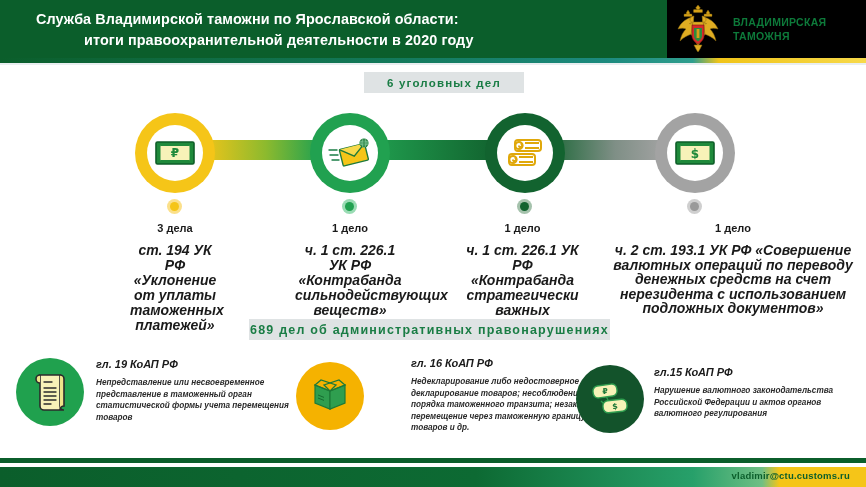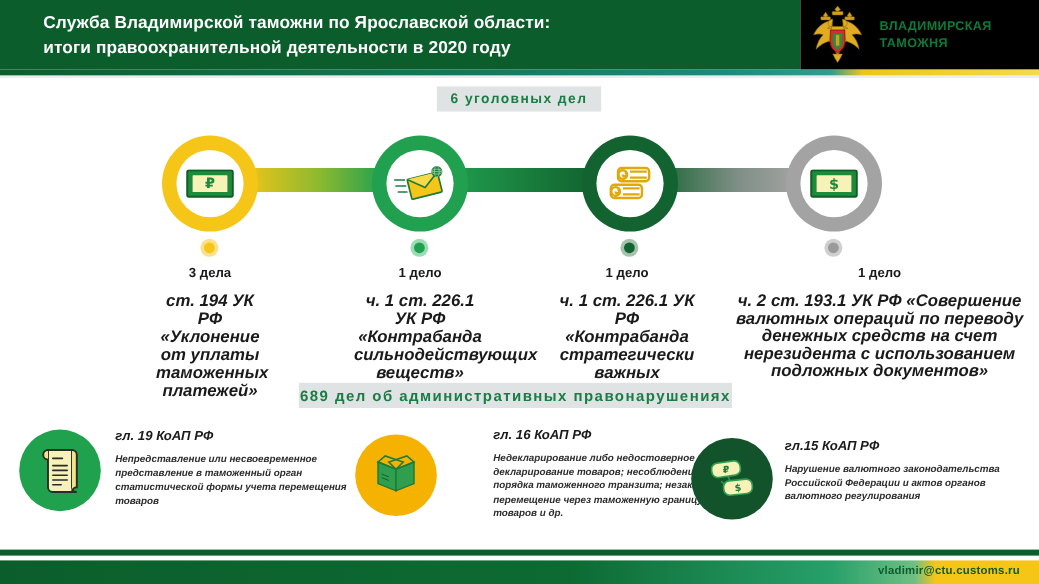--- a/index.html
+++ b/index.html
@@ -30,21 +30,21 @@
   .header-title {
     position: absolute;
     left: 36px; top: 9px;
     width: 620px;
     color: #ffffff;
     font-size: 14.4px;
     font-weight: bold;
     line-height: 21px;
     letter-spacing: 0.1px;
   }
-  .header-title .line2 { display: block; }
+  .header-title .line2 { display: block; margin-left: 48px; }
 
   .logo-area {
     position: absolute;
     left: 667px; top: 0;
     width: 199px; height: 58px;
     background: #000000;
     display: flex;
     align-items: center;
   }
   .logo-emblem {
@@ -81,21 +81,21 @@
     color: #1a7d45;
     font-weight: bold;
     text-align: center;
     letter-spacing: 1.2px;
     display: flex;
     align-items: center;
     justify-content: center;
   }
   .banner-criminal {
     left: 364px; top: 72px;
-    width: 137px; height: 21px;
+    width: 160px; height: 21px;
     font-size: 11.5px;
   }
   .banner-admin {
     left: 249px; top: 319px;
     width: 361px; height: 21px;
     font-size: 12.5px;
   }
 
   
   .chain {

